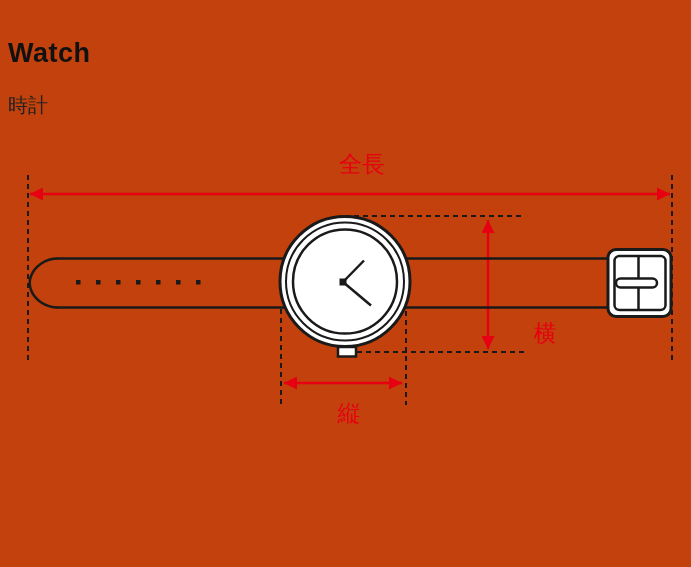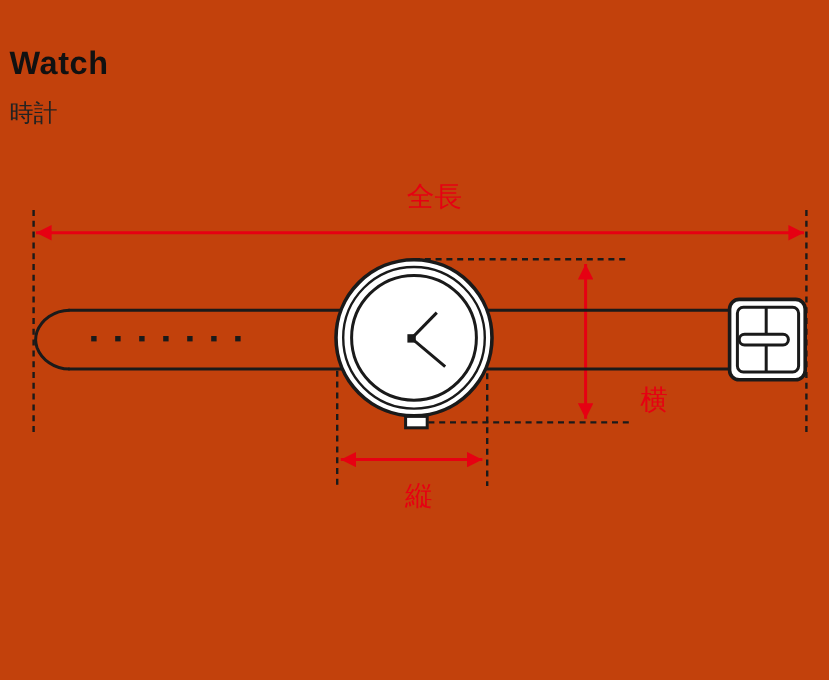--- a/index.html
+++ b/index.html
@@ -20,21 +20,21 @@
     left: 8px;
     top: 38px;
     font-size: 27px;
     font-weight: bold;
     color: #111111;
     letter-spacing: 0.5px;
   }
   .page-subtitle {
     position: absolute;
     left: 8px;
-    top: 81px;
+    top: 92px;
     font-size: 20px;
     font-weight: normal;
     color: #222222;
   }
   .diagram-svg {
     position: absolute;
     left: 0;
     top: 0;
   }
   .red-label {

